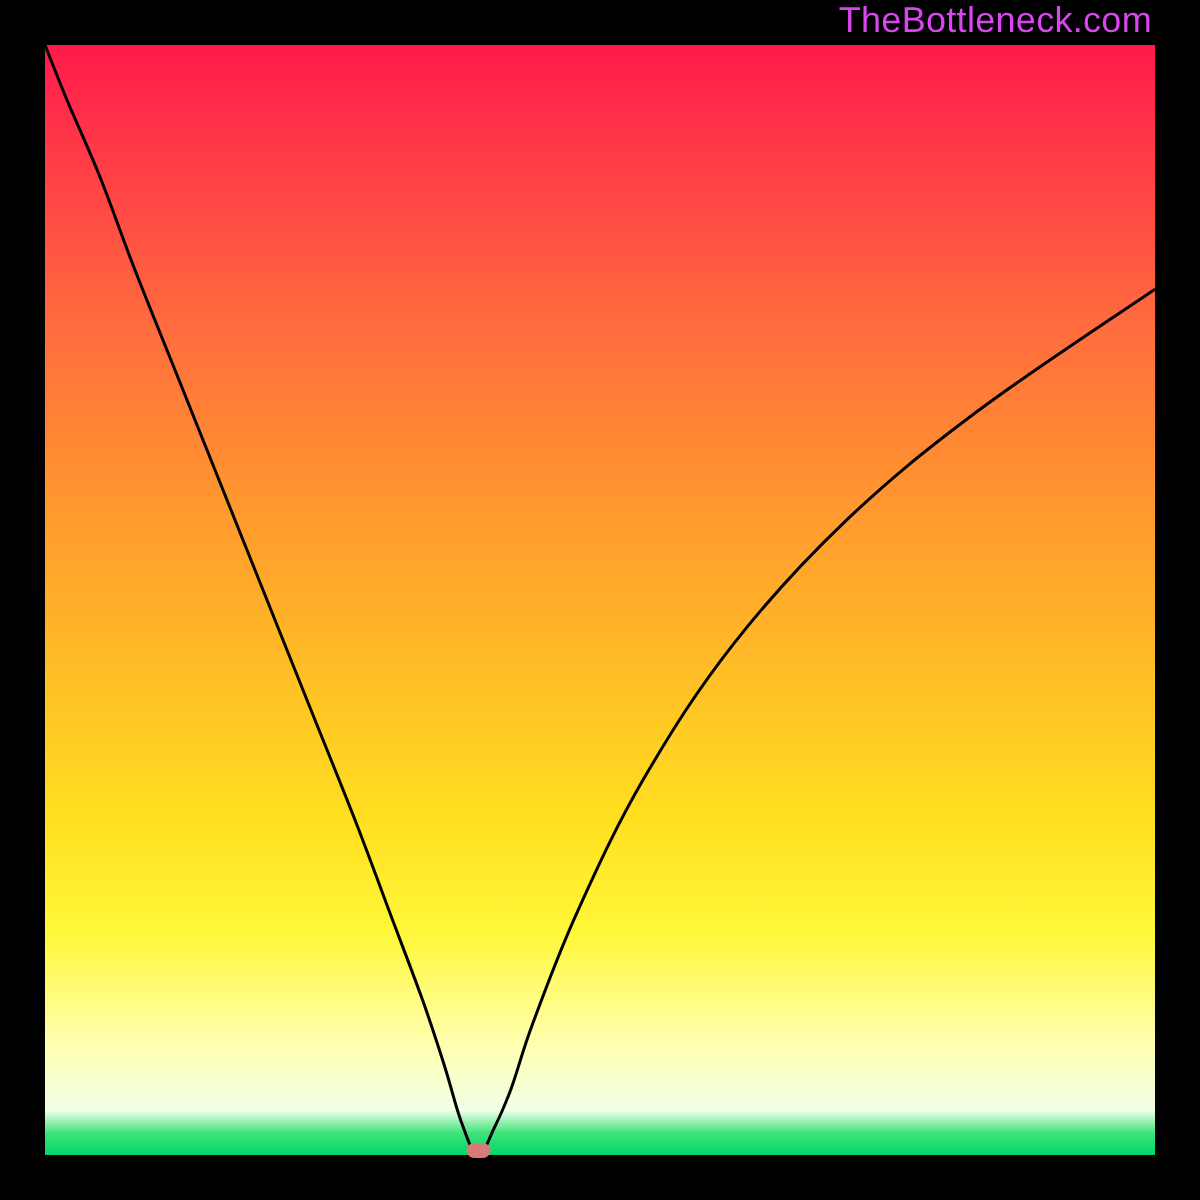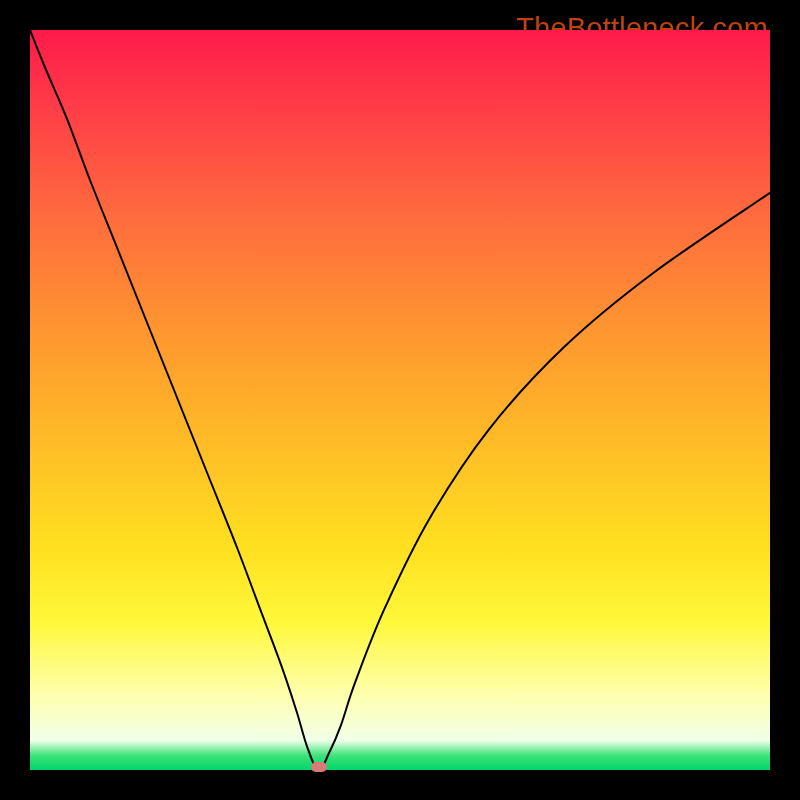--- a/index.html
+++ b/index.html
@@ -34,24 +34,24 @@
       #ffe020 70%,
       #fff83a 80%,
       #ffffb0 90%,
       #f0ffe8 96%,
       #3fe47a 98%,
       #00d56a 100%
     );
   }
   .watermark {
     position: absolute;
-    top: 12px;
+    top: 0;
     right: 32px;
-    color: #c2410c;
-    font-size: 29px;
+    color: #d946ef;
+    font-size: 24px;
     font-weight: 500;
     letter-spacing: 0.2px;
   }
   .curve-svg {
     position: absolute;
     left: 0;
     top: 0;
     width: 740px;
     height: 740px;
   }

